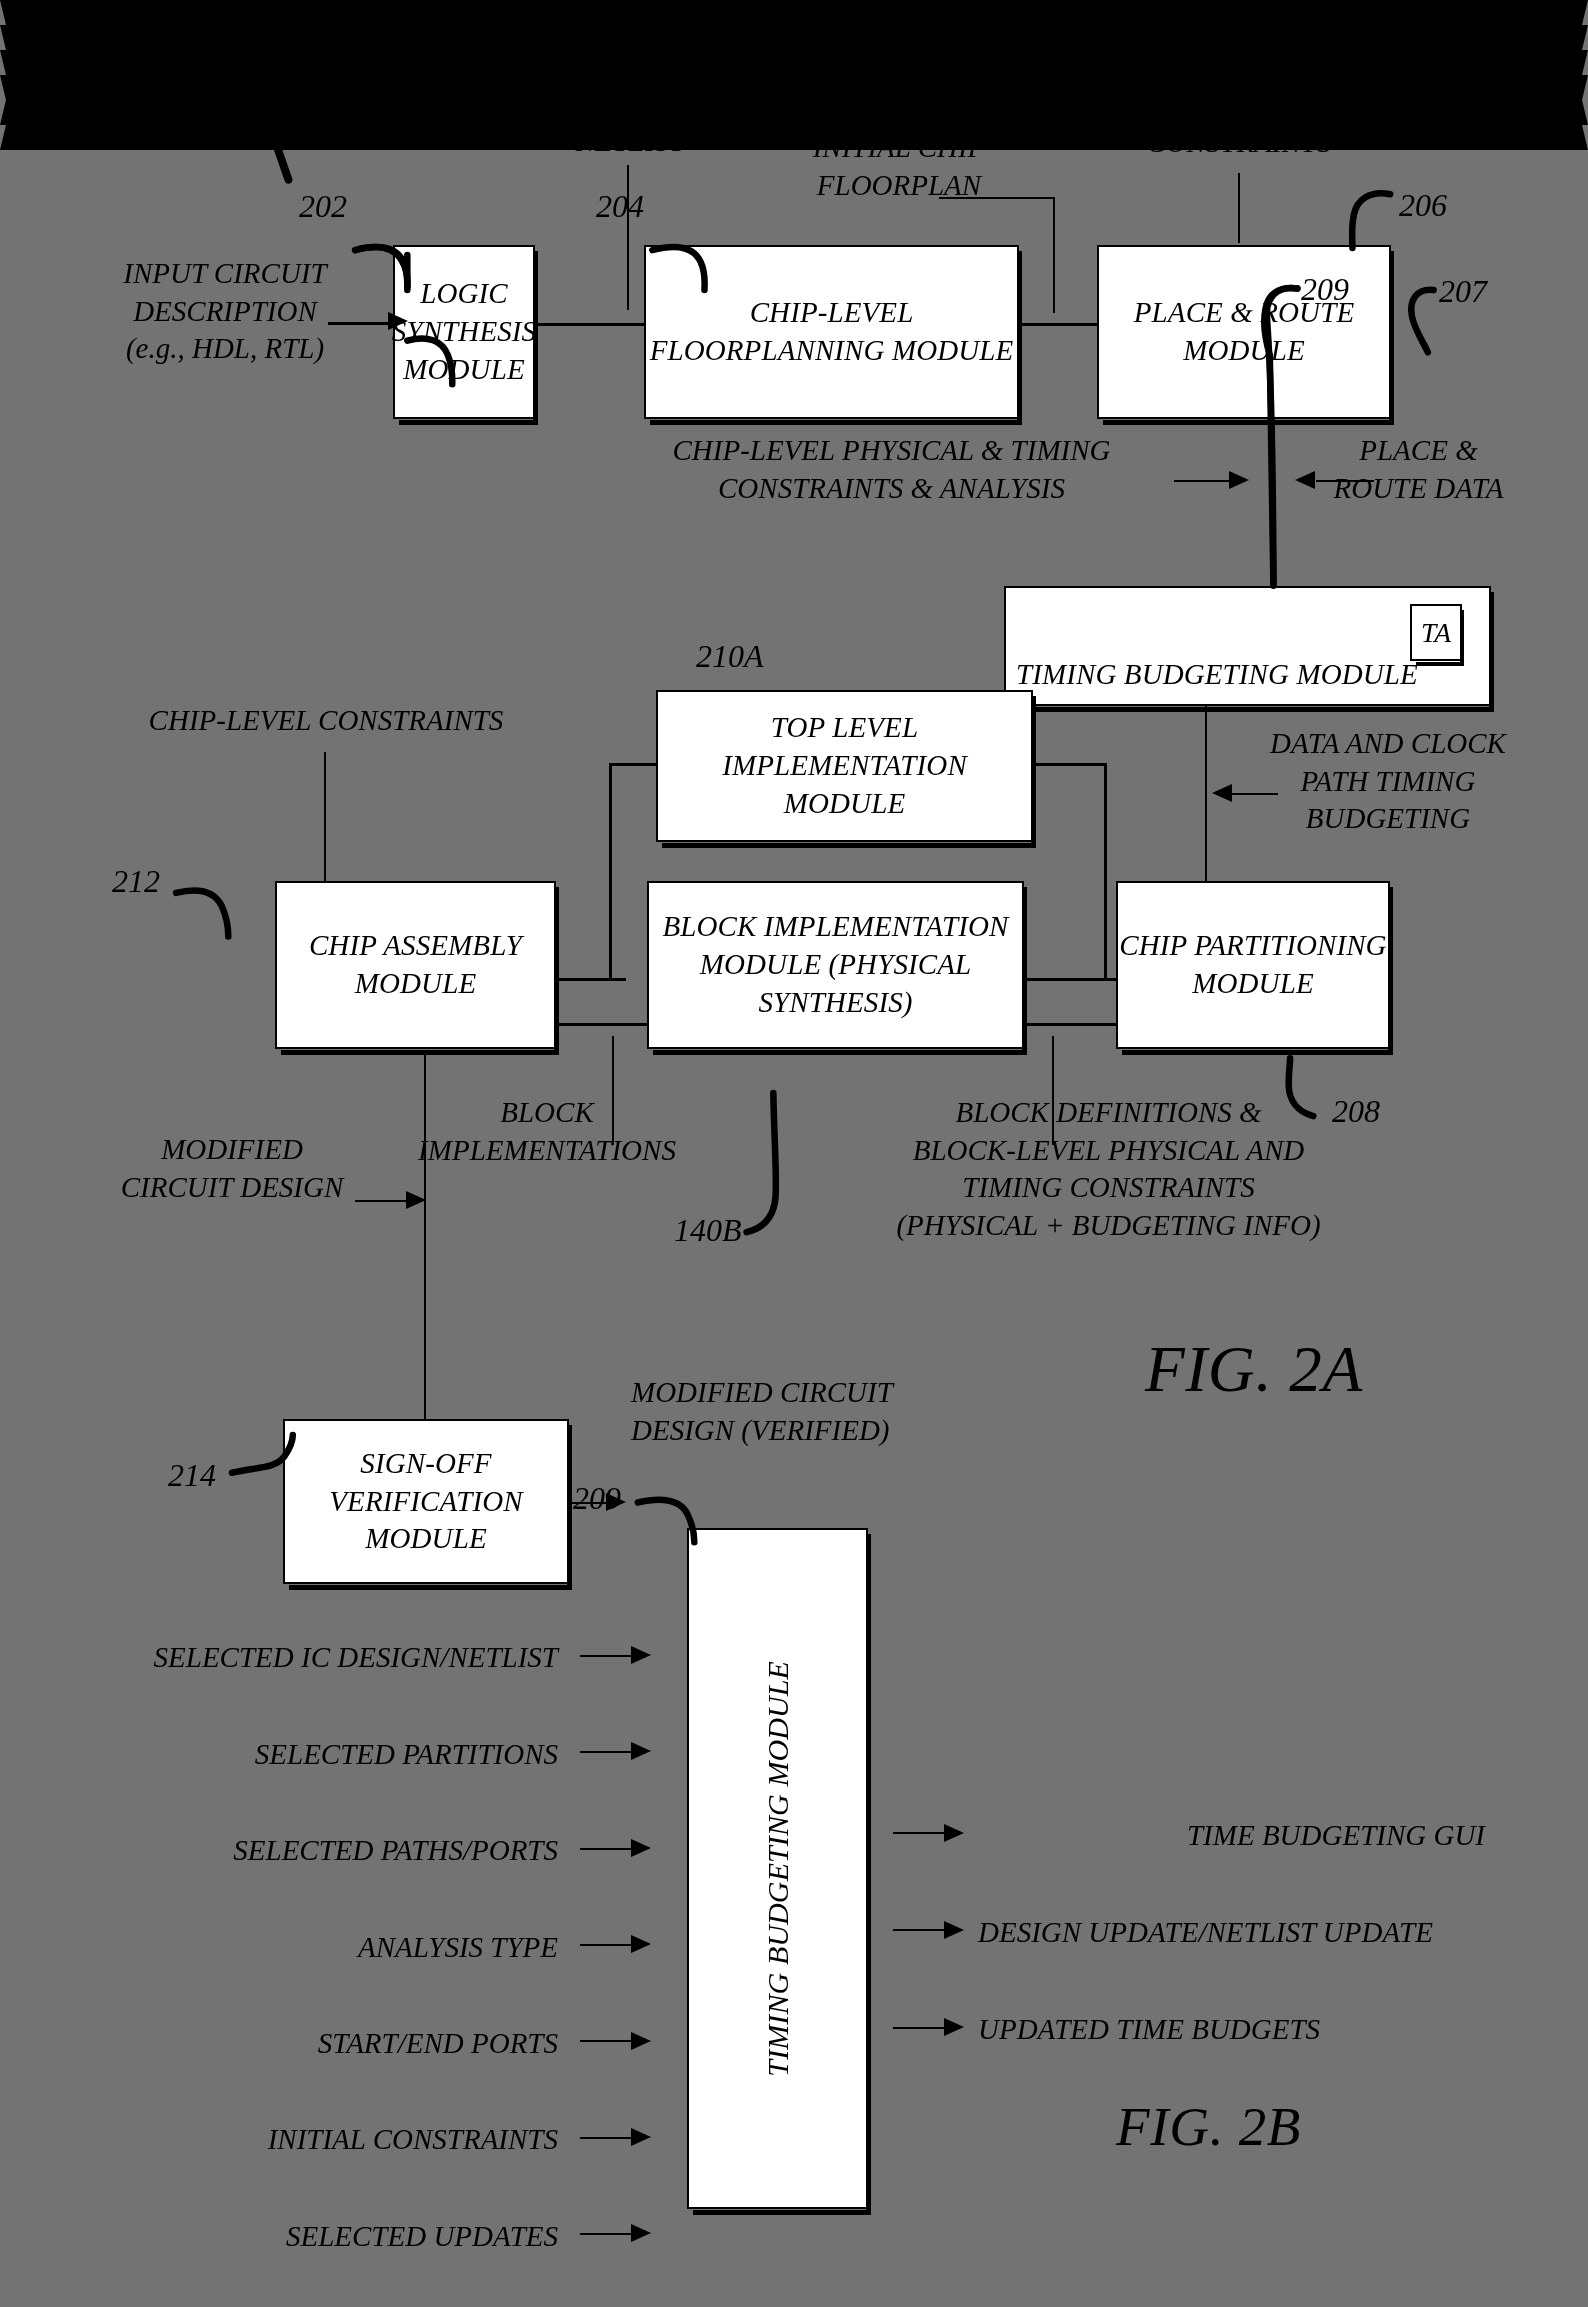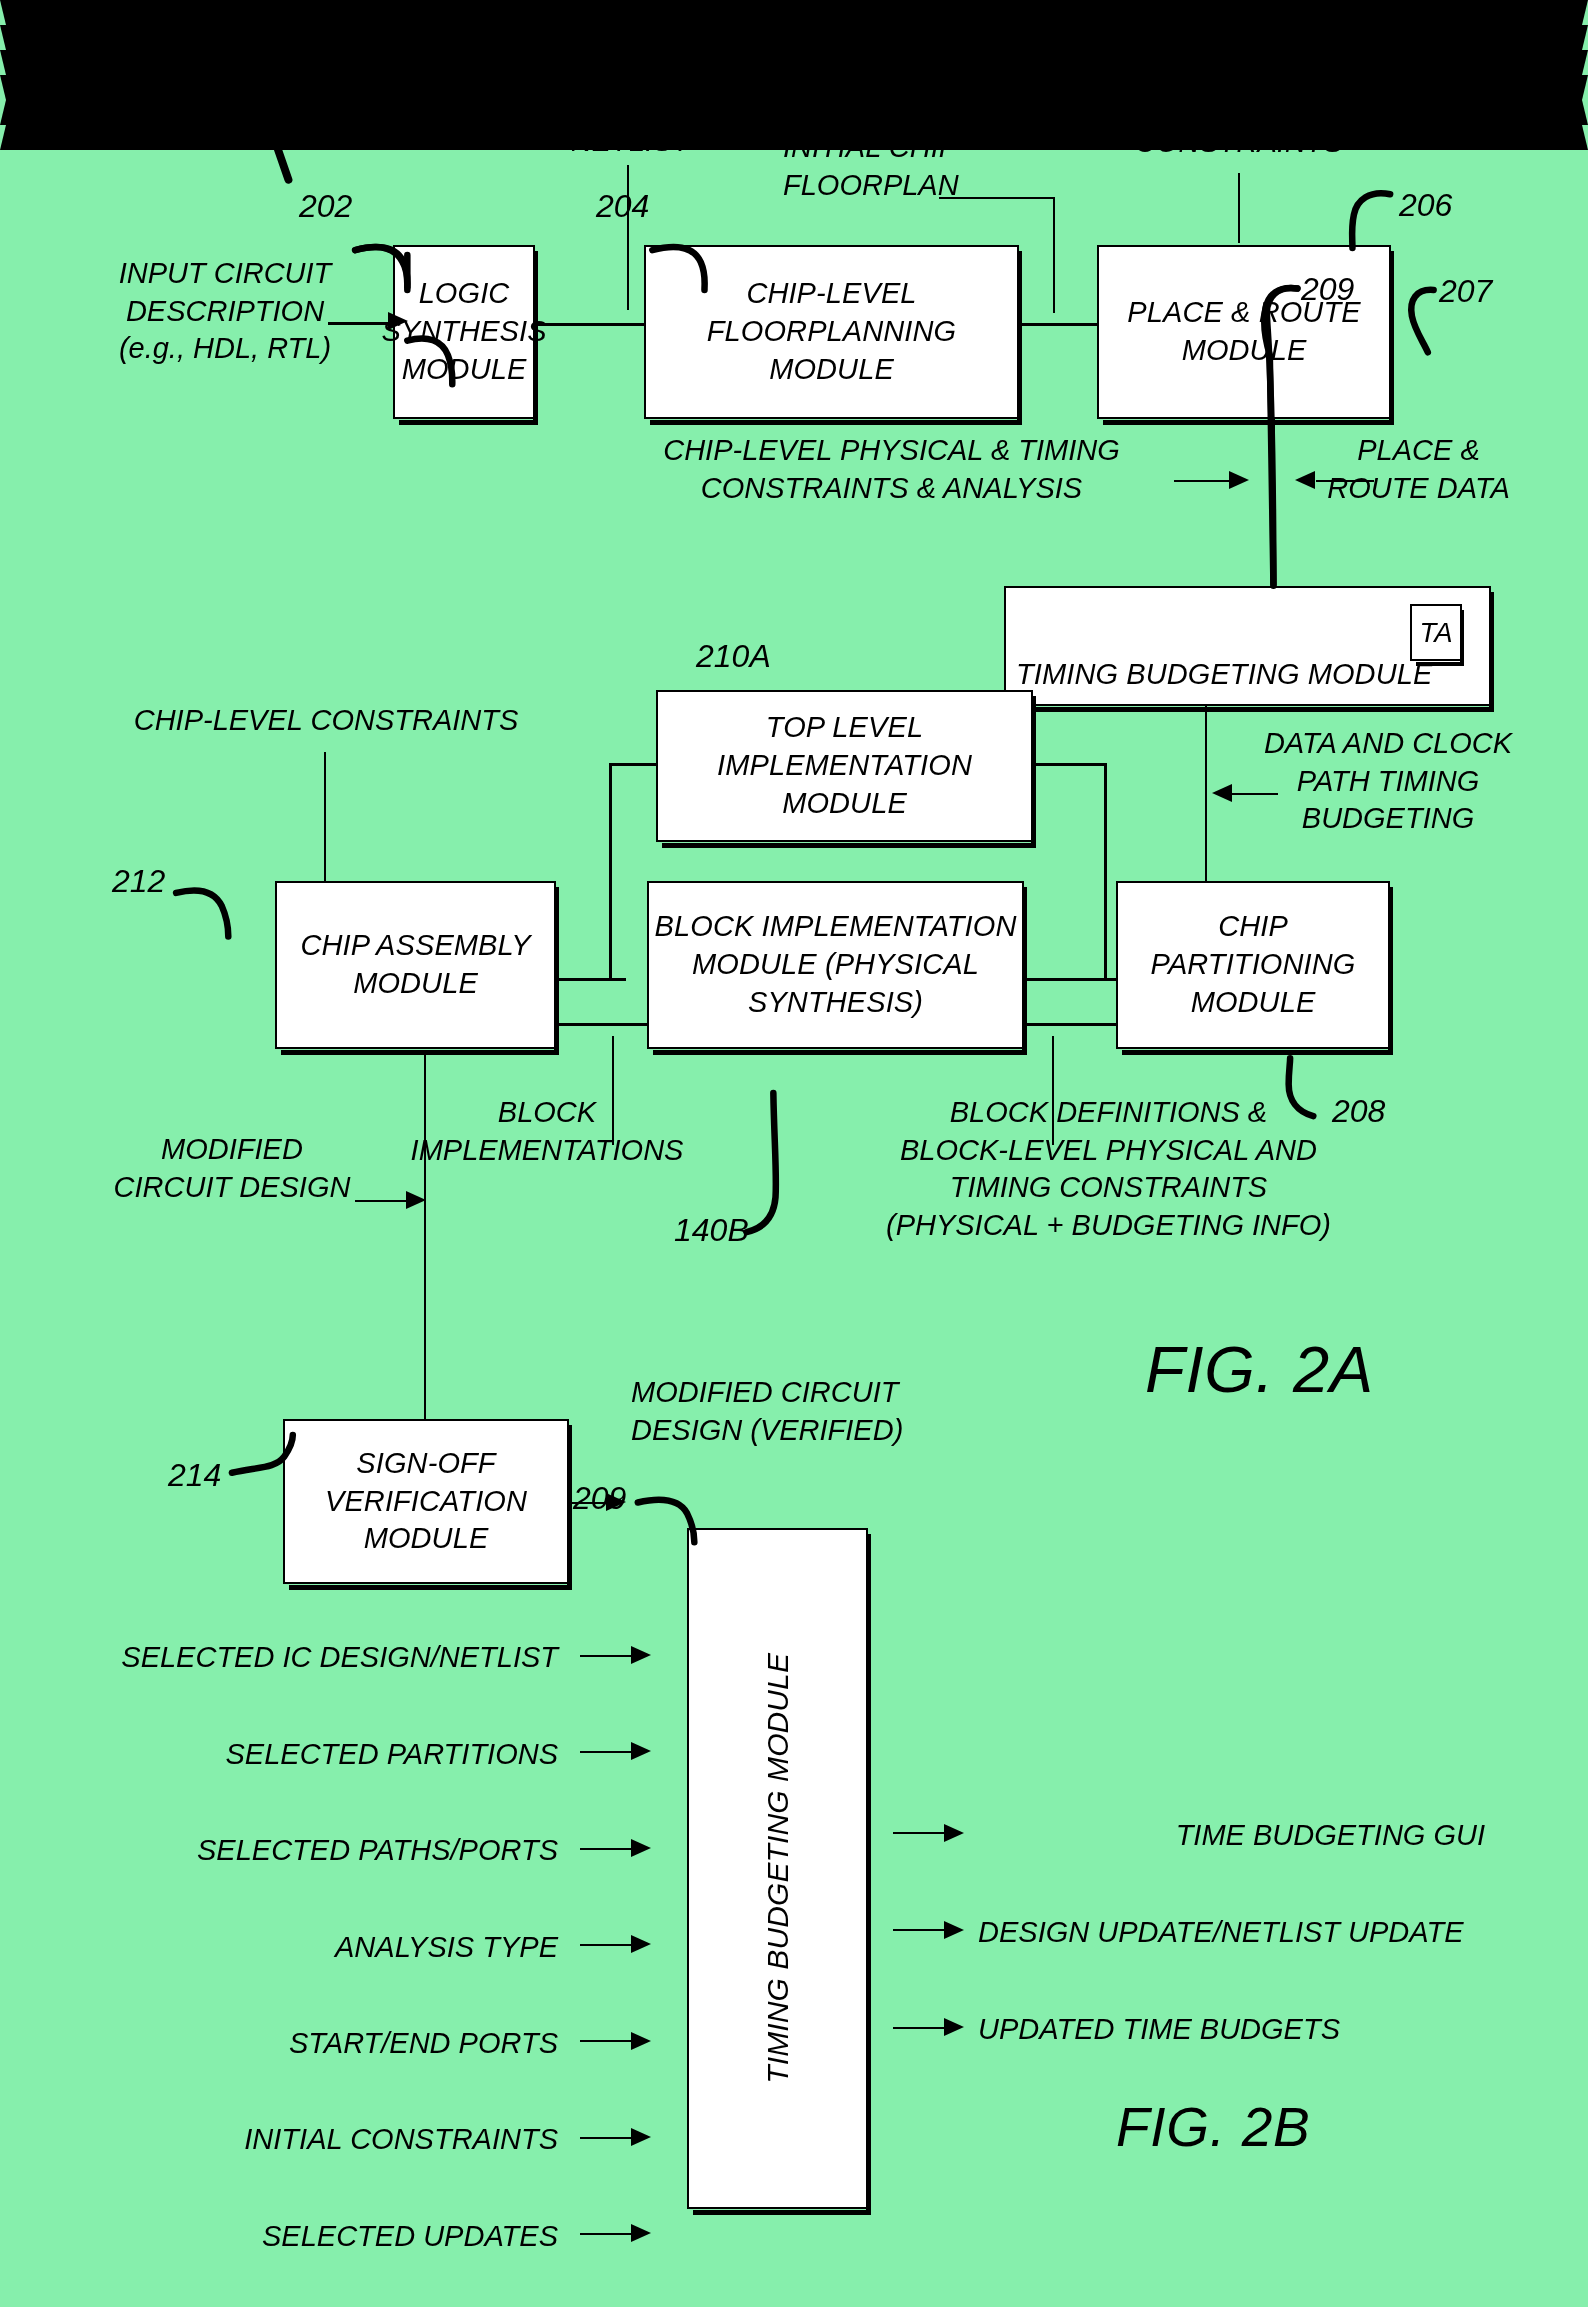--- a/index.html
+++ b/index.html
@@ -4,22 +4,22 @@
 <style>
   html, body {
     margin: 0;
     padding: 0;
     background: #ffffff;
   }
   #page {
     position: relative;
     width: 1588px;
     height: 2307px;
-    background: #86efac;
-    font-family: Liberation Sans, sans-serif;
+    background: #737373;
+    font-family: Liberation Serif, serif;
     overflow: hidden;
   }
 
   
   .box {
     position: absolute;
     box-sizing: border-box;
     border: 2.9px solid #000;
     background: #fff;
     display: flex;
@@ -159,21 +159,21 @@
 
     <path d="M 880,2073 C 916,2065 938,2070 948,2088 C 956,2104 958,2118 958,2128" fill="none" stroke="#000" stroke-width="9" stroke-linecap="round"></path>
   </svg>
 
   <div class="ref" style="left:127px; top:75px; font-size:32px;">200</div>
 
   <div class="label" style="left:551px; top:123px; font-size:29px; text-align:center; width:159px;">NETLIST</div>
   <div class="thinv" style="left:627px; top:165px; height:145px;"></div>
   <div class="ar-d-thin" style="left:621px; top:304px;"></div>
 
-  <div class="label" style="left:783px; top:129px; font-size:29px; width:232px;">INITIAL CHIP
+  <div class="label" style="left:783px; top:129px; font-size:29px; text-align:center; width:232px;">INITIAL CHIP
 FLOORPLAN</div>
 
   <div class="thinh" style="left:939px; top:197px; width:116px;"></div>
   <div class="thinv" style="left:1053px; top:197px; height:116px;"></div>
   <div class="ar-d-thin" style="left:1047px; top:307px;"></div>
 
   <div class="label" style="left:1007px; top:86px; font-size:29px; text-align:center; width:464px;">CHIP-LEVEL PHYSICAL &amp; TIMING
 CONSTRAINTS</div>
   <div class="thinv" style="left:1238px; top:173px; height:70px;"></div>
   <div class="ar-d-thin" style="left:1232px; top:236px;"></div>

